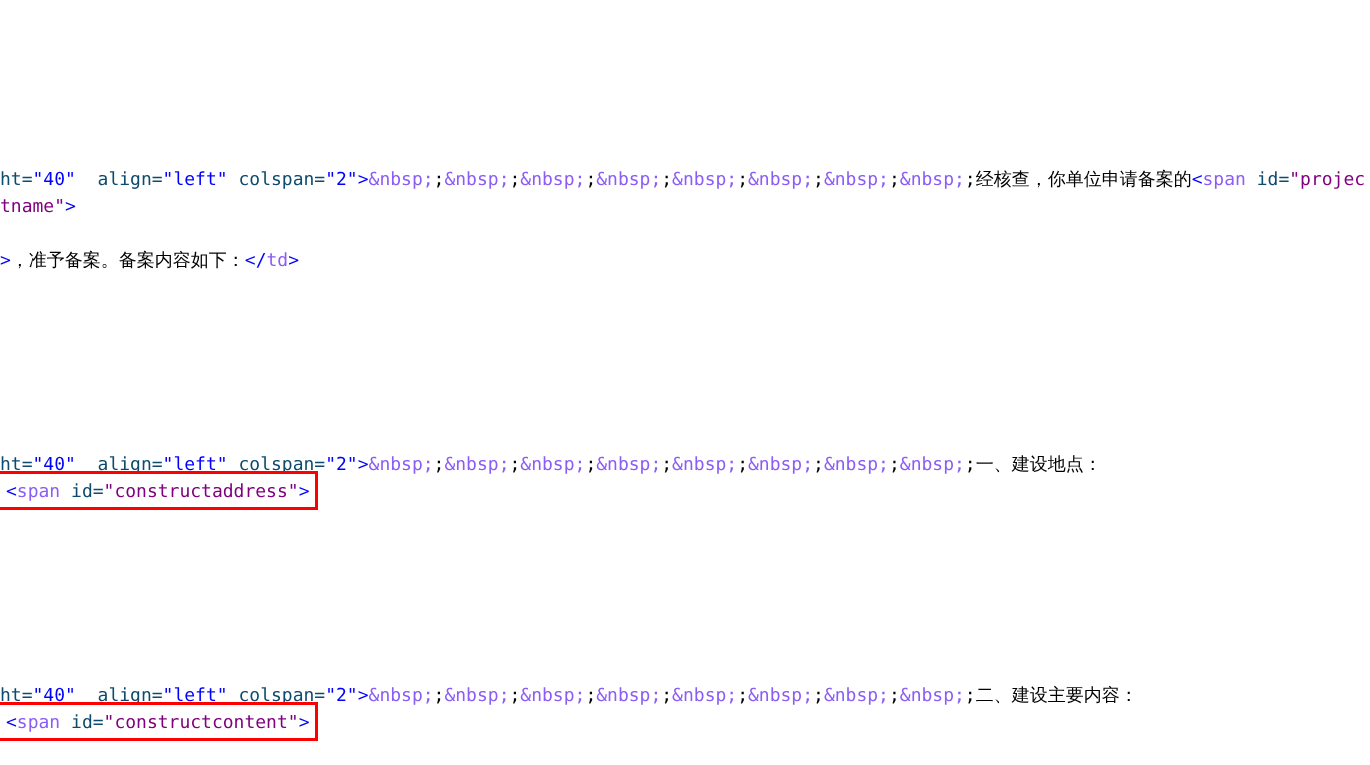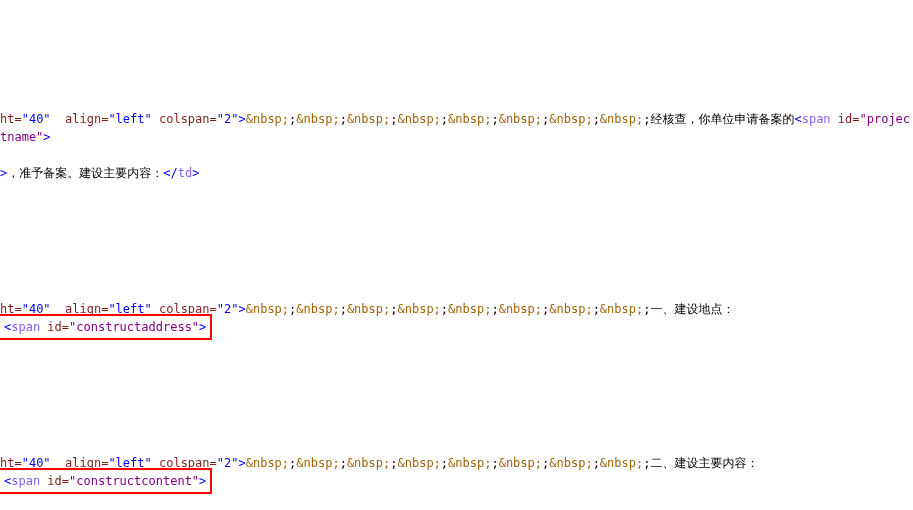--- a/index.html
+++ b/index.html
@@ -7,44 +7,44 @@
     padding: 2px 0;
     font-family: "SimSun", "宋体", monospace;
     font-size: 12px;
     background: #ffffff;
     line-height: 1.5;
     white-space: pre-wrap;
     word-break: break-all;
   }
   .line { padding: 0; }
   .block { margin-bottom: 28px; }
-  .attrname { color: #7f1d1d; }
+  .attrname { color: #0c4a6e; }
   .attrval  { color: #0000ff; }
-  .entity   { color: #a16207; }
+  .entity   { color: #8b5cf6; }
   .text     { color: #000000; }
   .tagang   { color: #0000ff; }
   .tagname  { color: #8b5cf6; }
   .idval    { color: #800080; }
   .rect {
     display: inline-block;
     border: 2px solid #ff0000;
     padding: 2px 4px;
     margin: -4px -2px;
     position: relative;
   }
 </style>
 </head>
 <body>
 
 
 
 
 <div class="block">
 <div class="line"><span class="attrname">ht=</span><span class="attrval">"40"</span><span class="attrname">  align=</span><span class="attrval">"left"</span><span class="attrname"> colspan=</span><span class="attrval">"2"</span><span class="tagang">&gt;</span><span class="entity">&amp;nbsp;</span><span class="text">;</span><span class="entity">&amp;nbsp;</span><span class="text">;</span><span class="entity">&amp;nbsp;</span><span class="text">;</span><span class="entity">&amp;nbsp;</span><span class="text">;</span><span class="entity">&amp;nbsp;</span><span class="text">;</span><span class="entity">&amp;nbsp;</span><span class="text">;</span><span class="entity">&amp;nbsp;</span><span class="text">;</span><span class="entity">&amp;nbsp;</span><span class="text">;</span><span class="text">经核查，你单位申请备案的</span><span class="tagang">&lt;</span><span class="tagname">span</span><span class="attrname"> id=</span><span class="idval">"projectname"</span><span class="tagang">&gt;</span></div>
-<div class="line"><span class="tagang">&gt;</span><span class="text">，准予备案。建设主要内容：</span><span class="tagang">&lt;/</span><span class="tagname">td</span><span class="tagang">&gt;</span></div>
+<div class="line"><span class="tagang">&gt;</span><span class="text">，准予备案。备案内容如下：</span><span class="tagang">&lt;/</span><span class="tagname">td</span><span class="tagang">&gt;</span></div>
 </div>
 
 
 <div class="block">
 <div class="line"><span class="attrname">ht=</span><span class="attrval">"40"</span><span class="attrname">  align=</span><span class="attrval">"left"</span><span class="attrname"> colspan=</span><span class="attrval">"2"</span><span class="tagang">&gt;</span><span class="entity">&amp;nbsp;</span><span class="text">;</span><span class="entity">&amp;nbsp;</span><span class="text">;</span><span class="entity">&amp;nbsp;</span><span class="text">;</span><span class="entity">&amp;nbsp;</span><span class="text">;</span><span class="entity">&amp;nbsp;</span><span class="text">;</span><span class="entity">&amp;nbsp;</span><span class="text">;</span><span class="entity">&amp;nbsp;</span><span class="text">;</span><span class="entity">&amp;nbsp;</span><span class="text">;</span><span class="text">一、建设地点：</span><span class="rect"><span class="tagang">&lt;</span><span class="tagname">span</span><span class="attrname"> id=</span><span class="idval">"constructaddress"</span><span class="tagang">&gt;</span></span></div>
 </div>
 
 
 <div class="block">
 <div class="line"><span class="attrname">ht=</span><span class="attrval">"40"</span><span class="attrname">  align=</span><span class="attrval">"left"</span><span class="attrname"> colspan=</span><span class="attrval">"2"</span><span class="tagang">&gt;</span><span class="entity">&amp;nbsp;</span><span class="text">;</span><span class="entity">&amp;nbsp;</span><span class="text">;</span><span class="entity">&amp;nbsp;</span><span class="text">;</span><span class="entity">&amp;nbsp;</span><span class="text">;</span><span class="entity">&amp;nbsp;</span><span class="text">;</span><span class="entity">&amp;nbsp;</span><span class="text">;</span><span class="entity">&amp;nbsp;</span><span class="text">;</span><span class="entity">&amp;nbsp;</span><span class="text">;</span><span class="text">二、建设主要内容：</span><span class="rect"><span class="tagang">&lt;</span><span class="tagname">span</span><span class="attrname"> id=</span><span class="idval">"constructcontent"</span><span class="tagang">&gt;</span></span></div>

